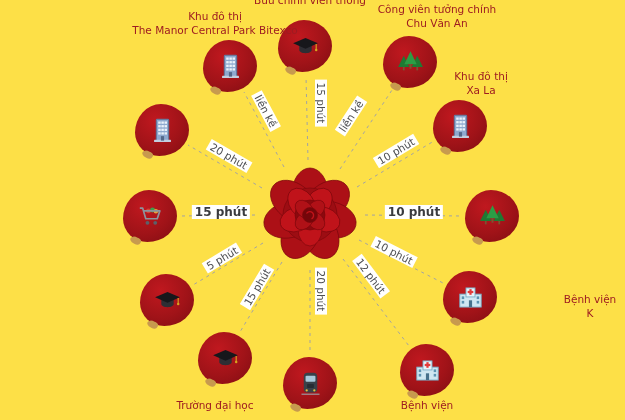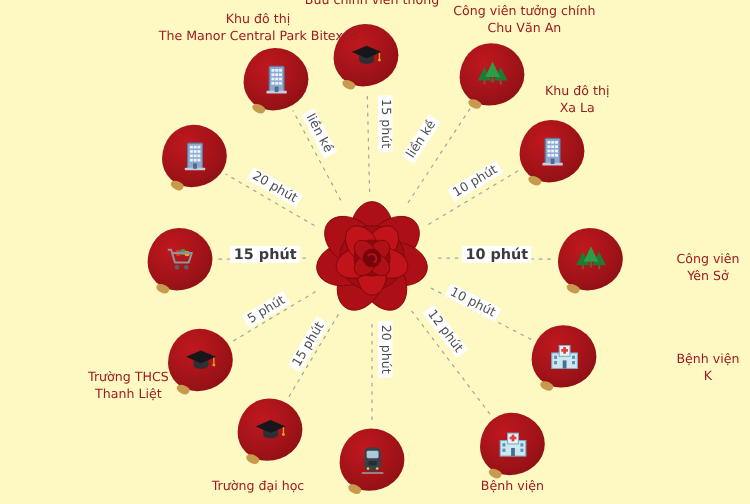--- a/index.html
+++ b/index.html
@@ -1,17 +1,17 @@
 <!DOCTYPE html>
 <html><head>
 <meta charset="utf-8">
 <style>
   * { margin:0; padding:0; box-sizing:border-box; }
   body { font-family:"DejaVu Sans", sans-serif; background:#fff; }
-  .canvas { position:relative; width:625px; height:420px; background:#fef9c3; overflow:hidden; }
+  .canvas { position:relative; width:625px; height:420px; background:#fde047; overflow:hidden; }
   .lines { position:absolute; left:0; top:0; width:625px; height:420px; }
 
   .rose { position:absolute; left:260px; top:167px; width:100px; height:96px; }
 
   .bud { position:absolute; width:54px; height:52px;
          background:radial-gradient(circle at 38% 32%, #c0181f 0%, #a01318 55%, #7f0d12 100%);
          border-radius:48% 52% 55% 45% / 55% 50% 50% 45%;
          display:flex; align-items:center; justify-content:center; }
   .bud::after { content:""; position:absolute; left:7px; bottom:-2px; width:11px; height:7px;
          background:#c79a4e; border-radius:60% 40% 50% 50%; transform:rotate(28deg); z-index:0; }
@@ -202,28 +202,24 @@
       <svg>
         <use href="#icon-building"></use>
       </svg>
     </div>
 
   <div class="poi-label" style="left:310px;top:1px">Bưu chính viễn thông</div>
   <div class="poi-label" style="left:437px;top:17px">Công viên tưởng chính
 Chu Văn An</div>
   <div class="poi-label" style="left:481px;top:84px">Khu đô thị
 Xa La</div>
-  <div class="poi-label" style="left:590px;top:224px">Công viên
-Yên Sở</div>
   <div class="poi-label" style="left:590px;top:307px">Bệnh viện
 K</div>
   <div class="poi-label" style="left:427px;top:406px">Bệnh viện</div>
   <div class="poi-label" style="left:215px;top:406px">Trường đại học</div>
-  <div class="poi-label" style="left:107px;top:322px">Trường THCS
-Thanh Liệt</div>
   <div class="poi-label" style="left:215px;top:24px">Khu đô thị
 The Manor Central Park Bitexco</div>
 
   <div class="time-label" style="left:321px;top:103px;--r:90deg">15 phút</div>
   <div class="time-label" style="left:351px;top:116px;--r:-57deg">liền kề</div>
   <div class="time-label" style="left:396px;top:151px;--r:-31deg">10 phút</div>
   <div class="time-label t-bold" style="left:414px;top:212px">10 phút</div>
   <div class="time-label" style="left:394px;top:252px;--r:27deg">10 phút</div>
   <div class="time-label" style="left:371px;top:276px;--r:53deg">12 phút</div>
   <div class="time-label" style="left:321px;top:291px;--r:90deg">20 phút</div>

